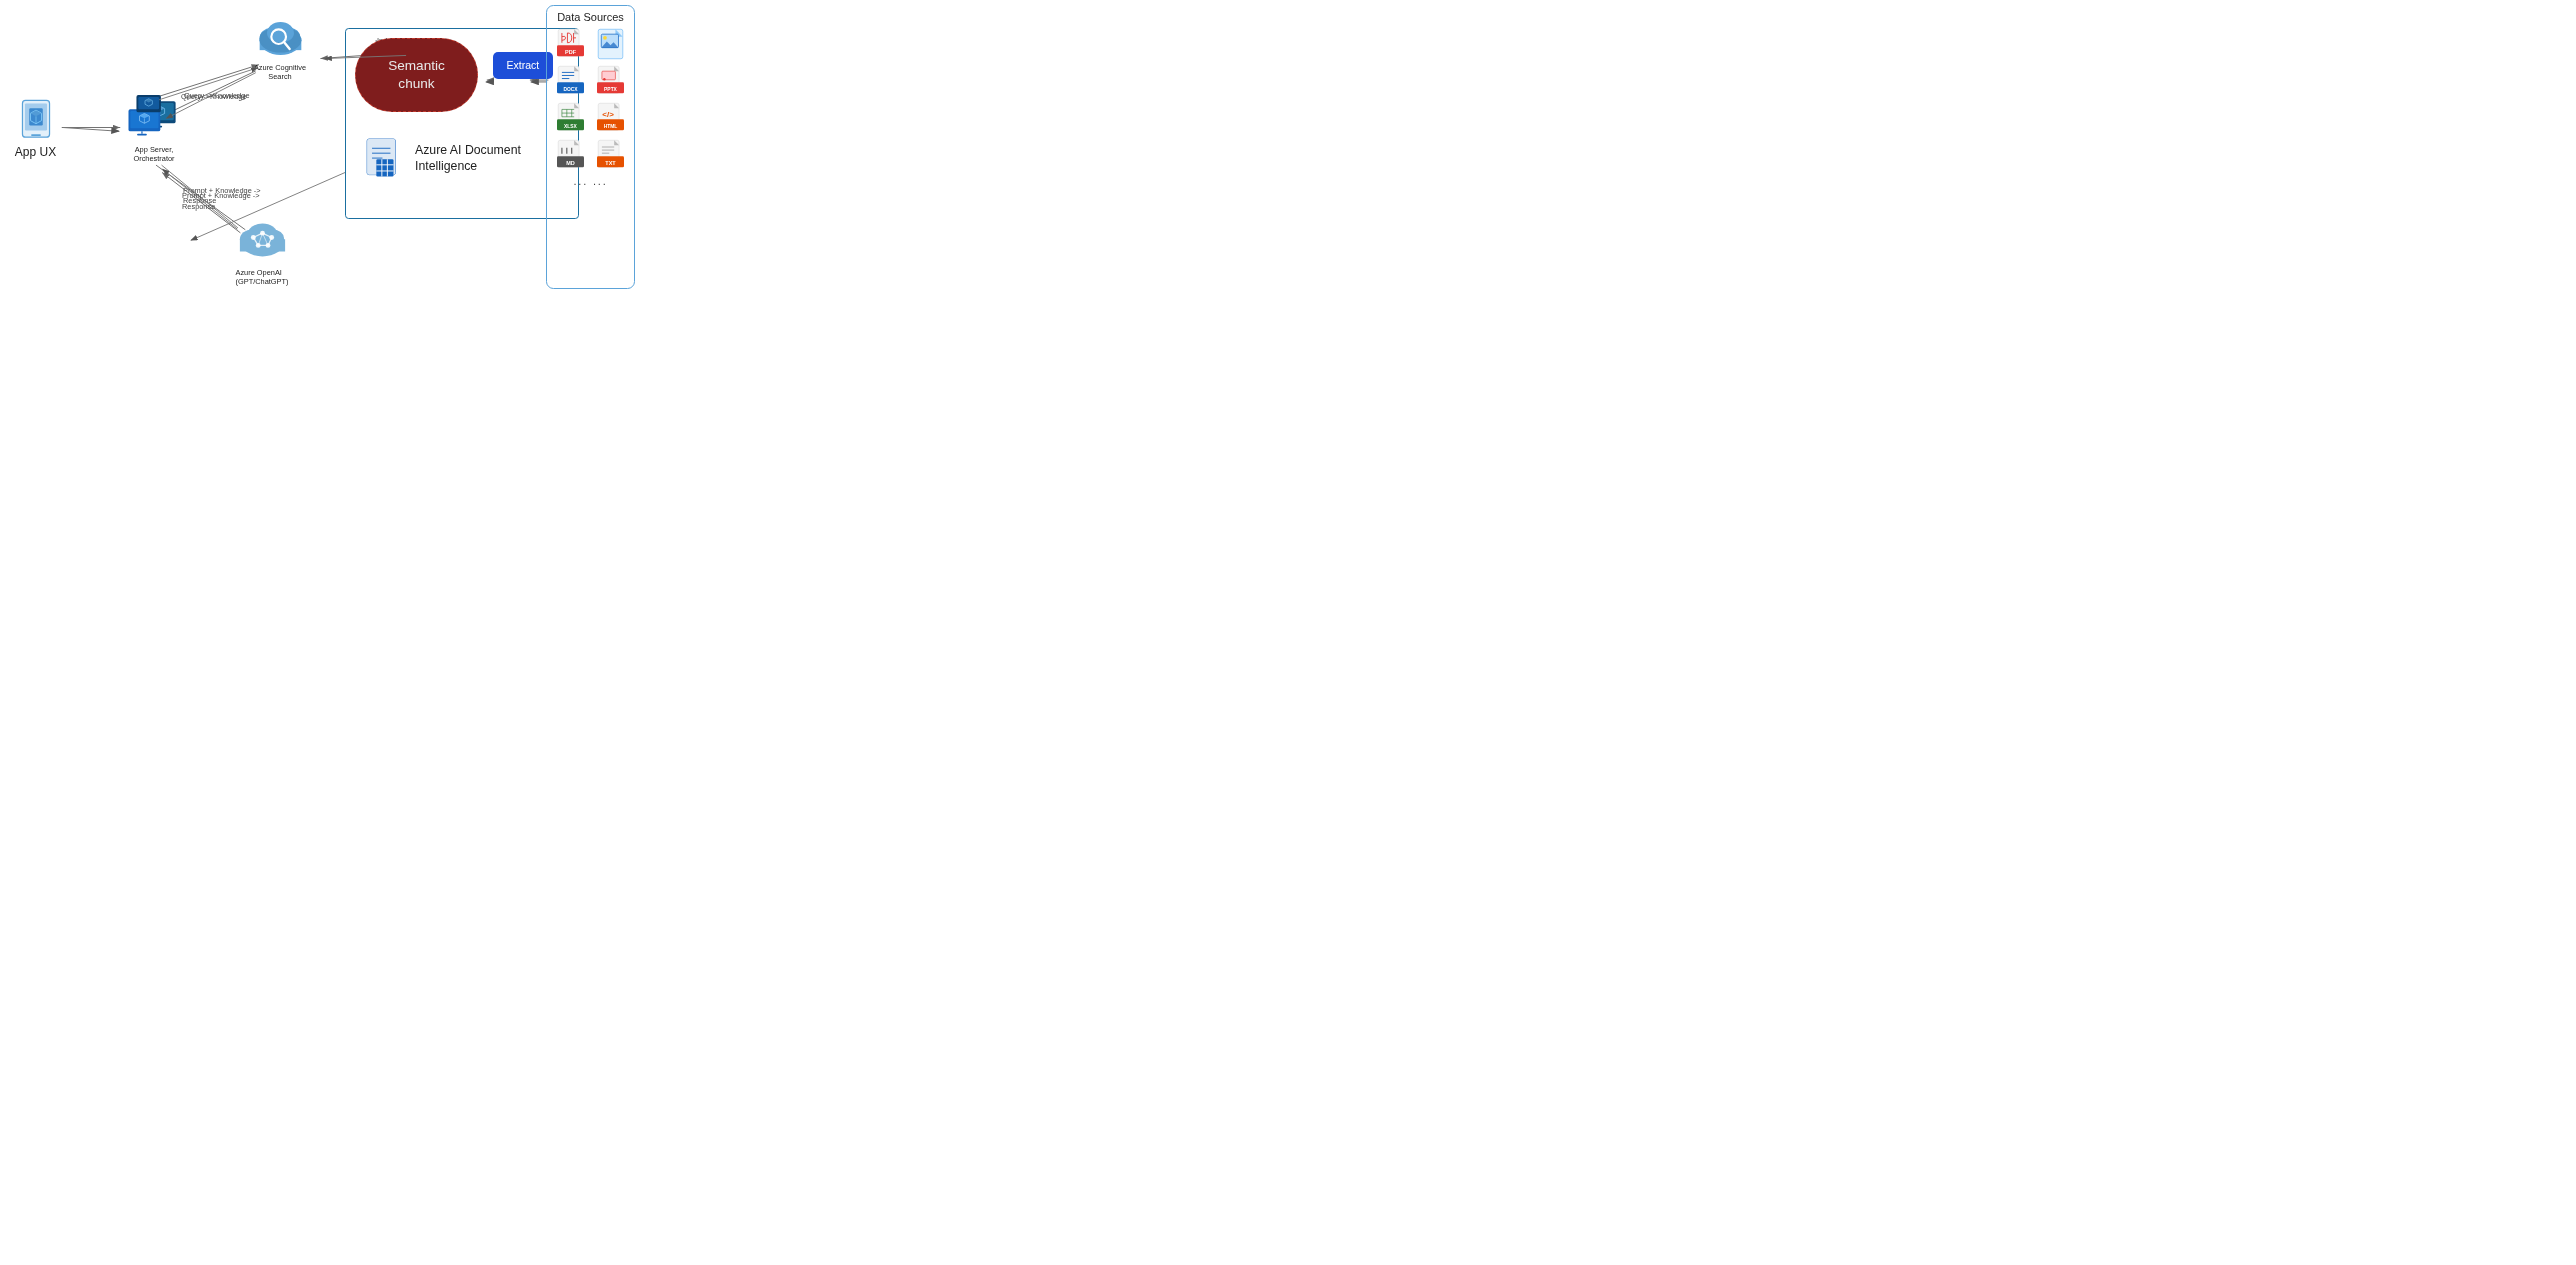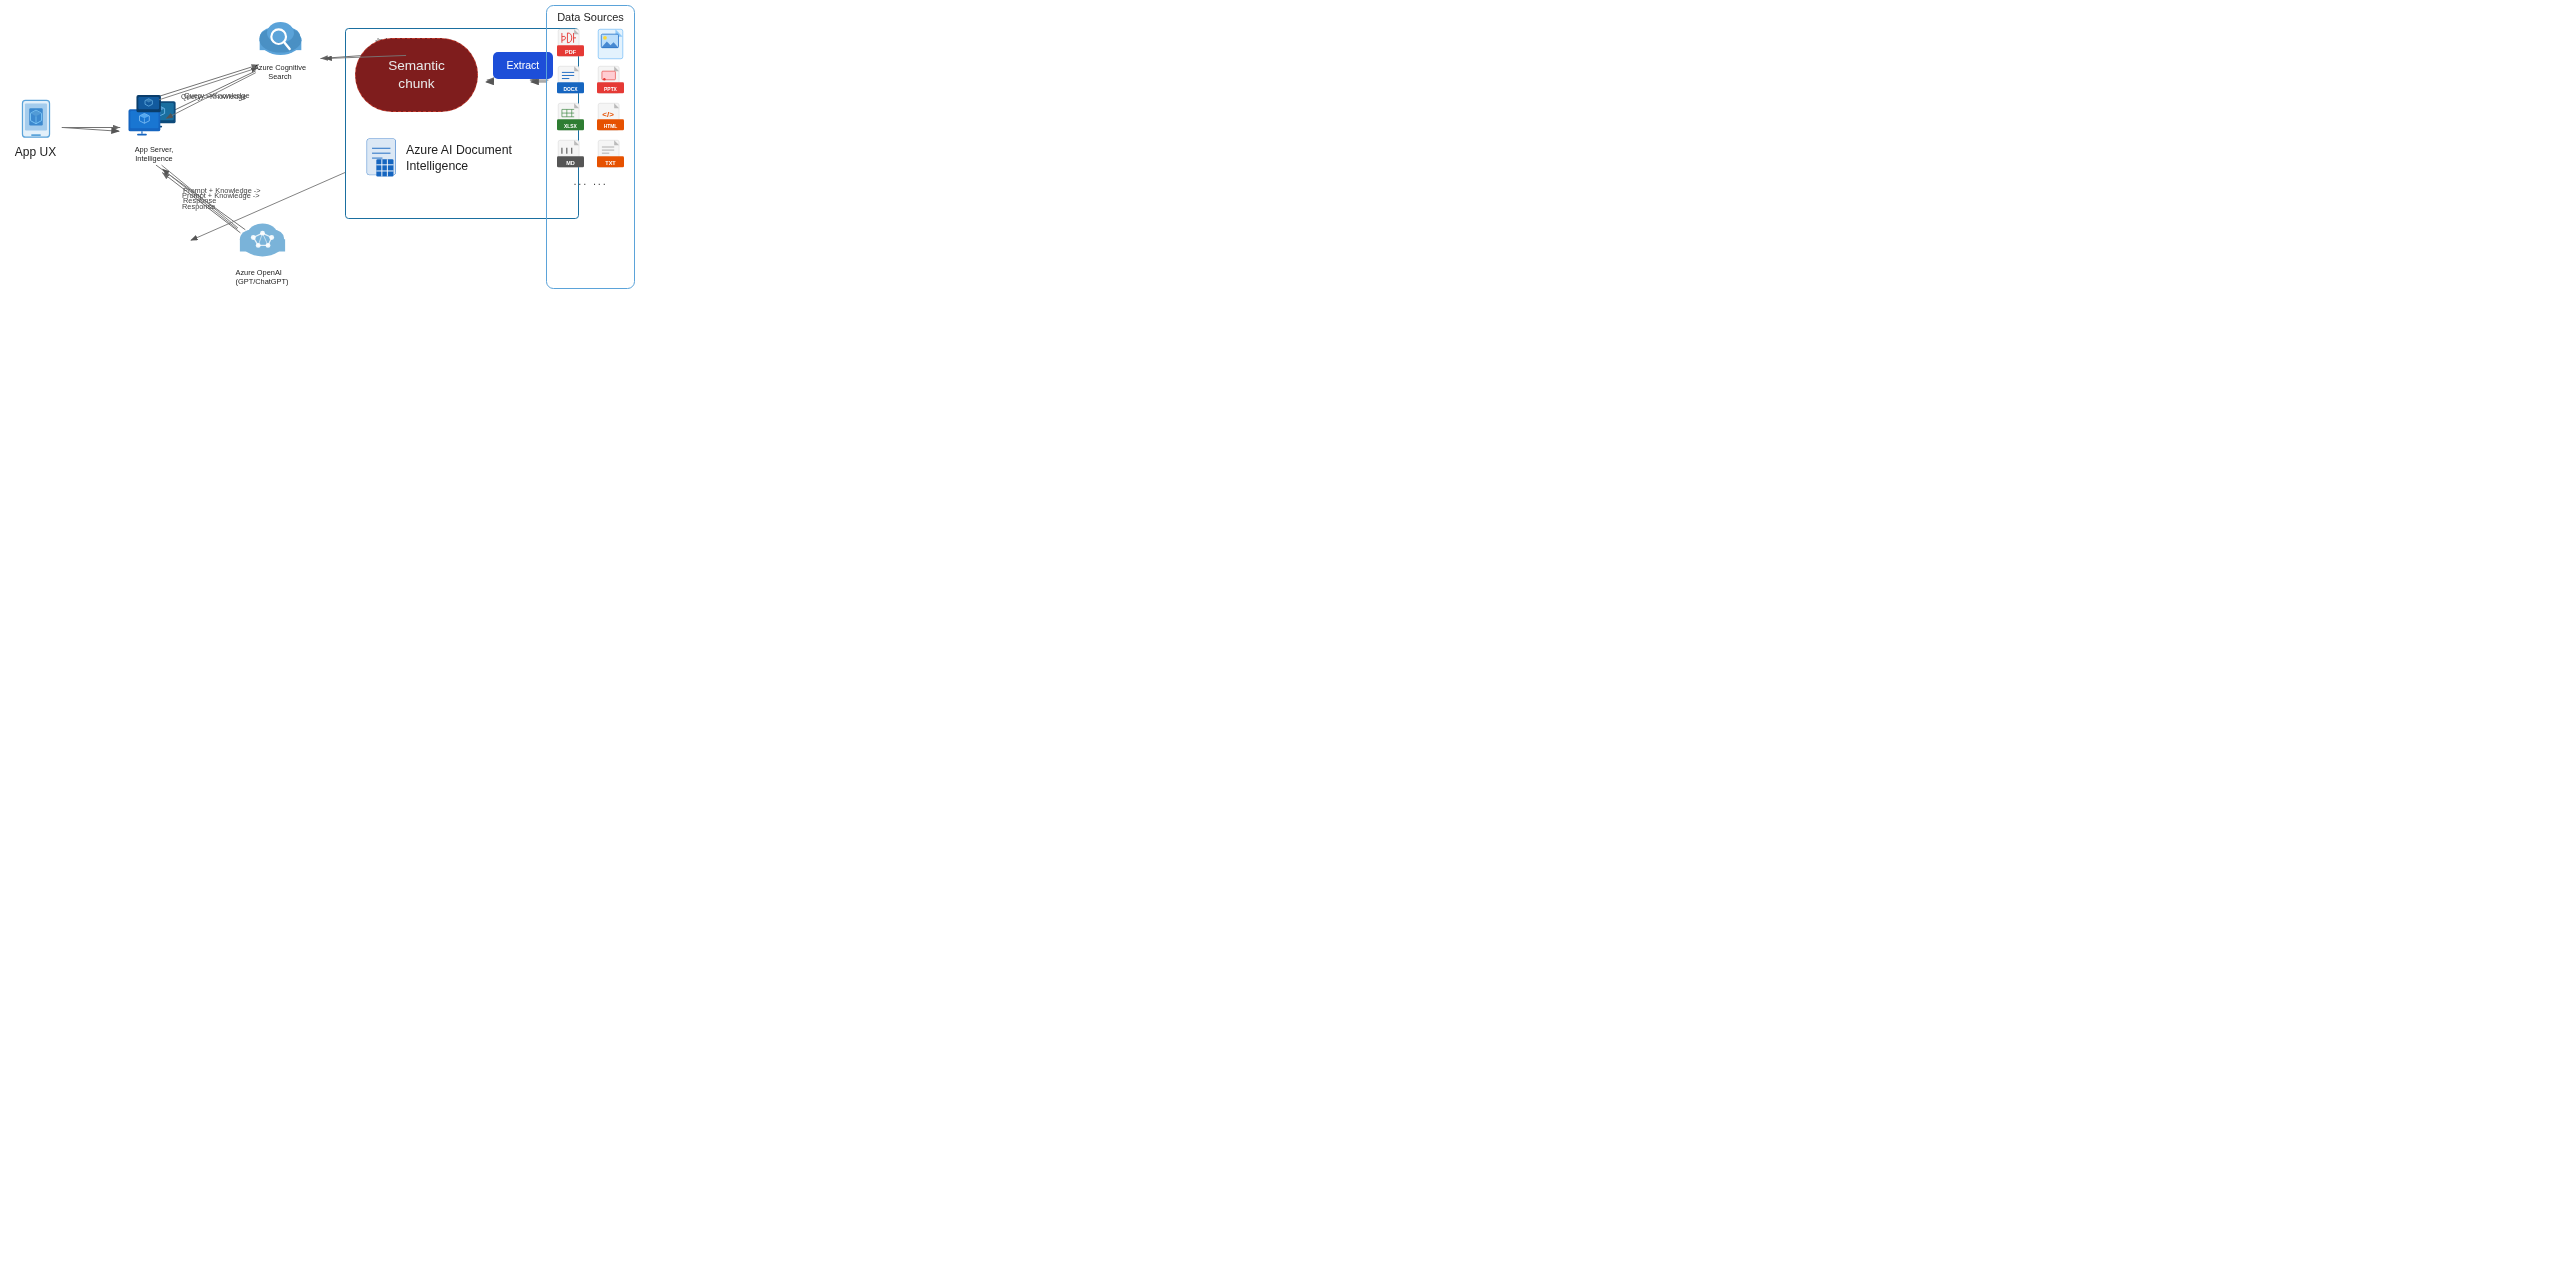--- a/index.html
+++ b/index.html
@@ -139,21 +139,21 @@
       justify-content: center;
     }
 
     
     .doc-intelligence {
       position: absolute;
       left: 364px;
       top: 136px;
       display: flex;
       align-items: center;
-      gap: 2px;
+      gap: 11px;
     }
     .doc-intelligence-text {
       font-size: 12.3px;
       color: #222;
       font-weight: 400;
       line-height: 1.3;
     }
 
     
     .data-sources-container {
@@ -298,21 +298,21 @@
         <line x1="27" y1="69" x2="27" y2="73" stroke="#1565c0" stroke-width="2"></line>
         <rect x="19" y="73" width="16" height="3" rx="1.5" fill="#1565c0"></rect>
 
         <rect x="18" y="10" width="40" height="28" rx="3" fill="#0a3d6b"></rect>
         <rect x="21" y="13" width="34" height="20" rx="2" fill="#125a9e"></rect>
         <polygon points="38,16 44,19 44,25 38,28 32,25 32,19" fill="none" stroke="#7ec8f7" stroke-width="1"></polygon>
         <polygon points="38,16 44,19 38,22 32,19" fill="#4a90c4" opacity="0.7"></polygon>
       </svg>
     </div>
     <div class="app-server-label" style="white-space:pre-line;">App Server,
-Intelligence</div>
+Orchestrator</div>
   </div>
 
   <div class="cognitive-search">
     <svg width="49" height="43" viewBox="0 0 80 70">
 
       <ellipse cx="40" cy="38" rx="34" ry="24" fill="#5ba3d9"></ellipse>
       <ellipse cx="24" cy="34" rx="18" ry="16" fill="#5ba3d9"></ellipse>
       <ellipse cx="56" cy="32" rx="16" ry="14" fill="#5ba3d9"></ellipse>
       <ellipse cx="40" cy="26" rx="22" ry="18" fill="#5ba3d9"></ellipse>
       <rect x="6" y="34" width="68" height="20" fill="#5ba3d9"></rect>

